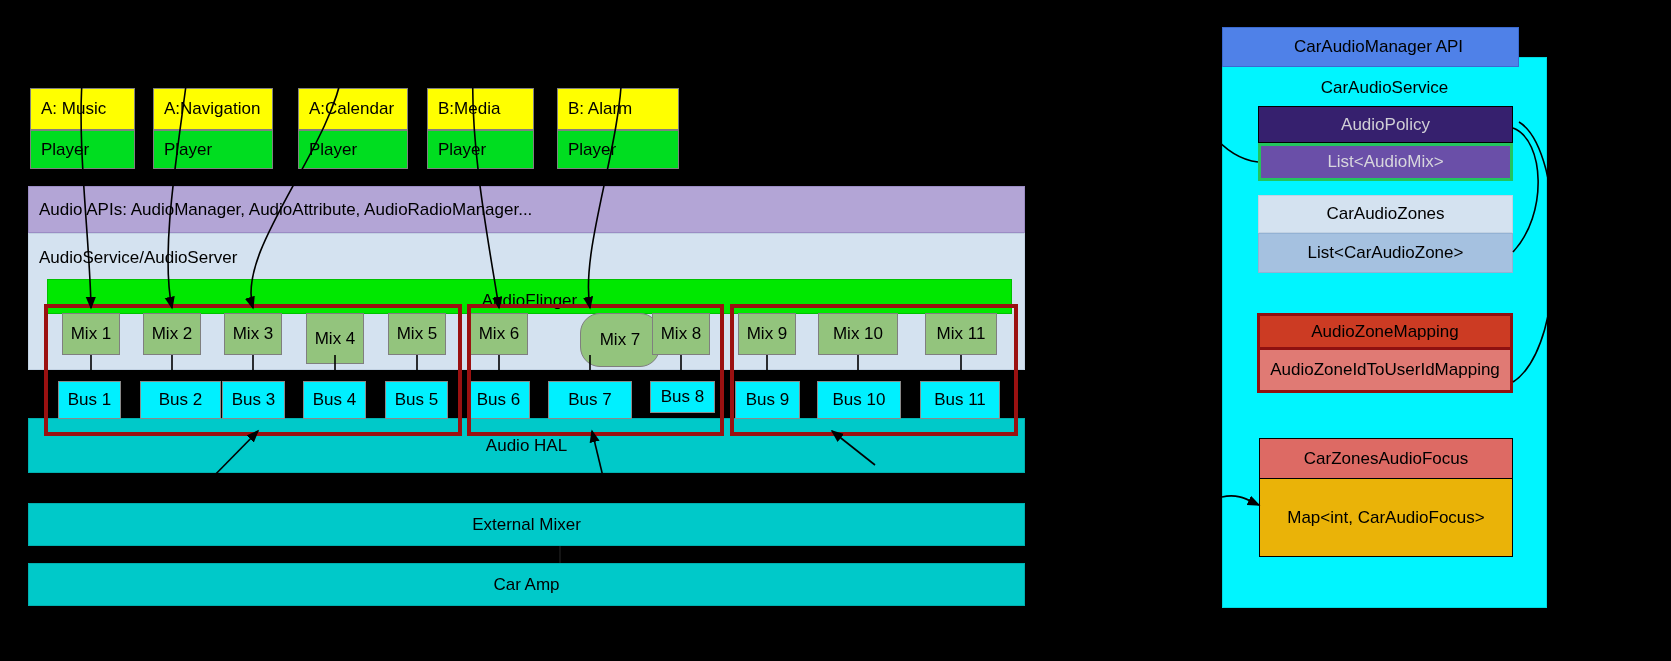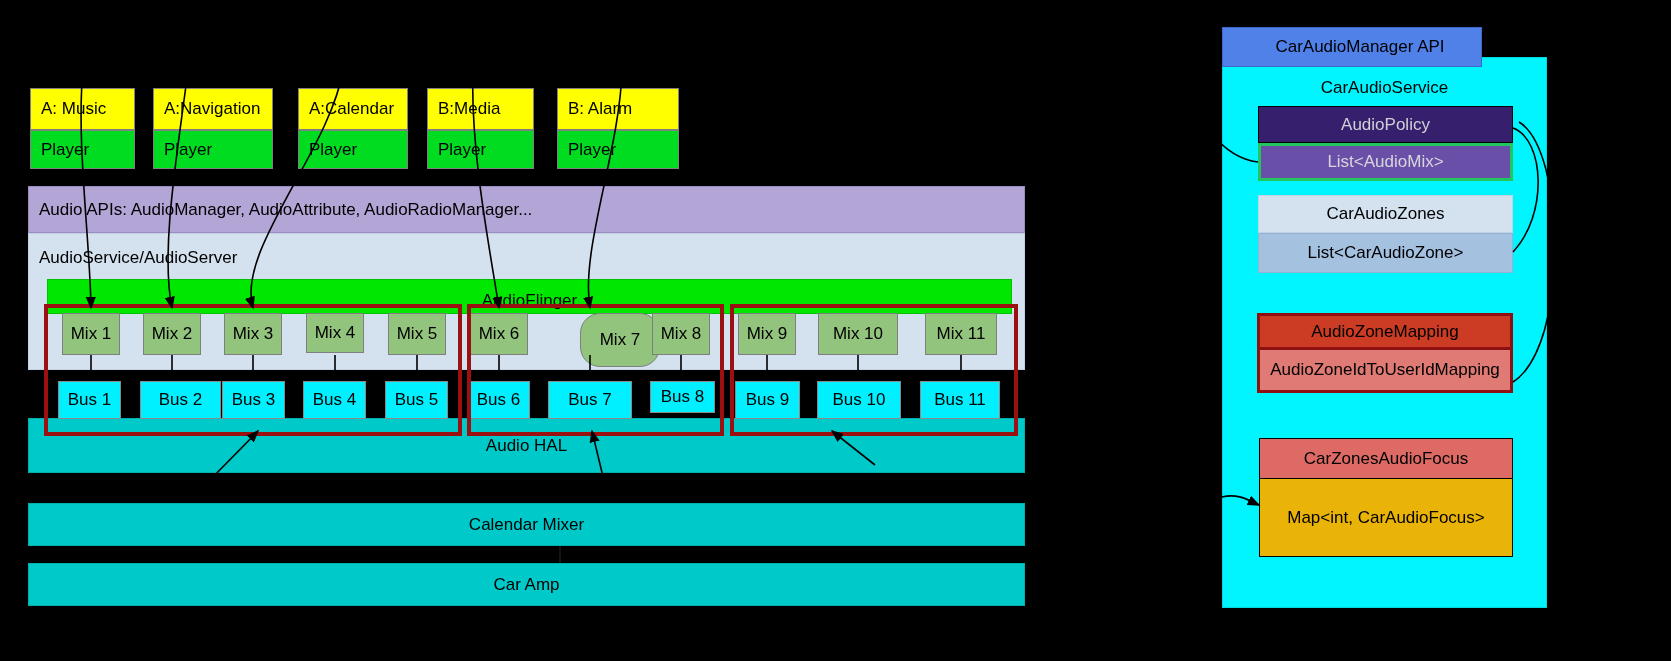--- a/index.html
+++ b/index.html
@@ -57,21 +57,21 @@
   <div class="abs app-player lft" style="left:557px;top:130px;width:122px;height:39px;">Player</div>
 
   <div class="abs lav lft" style="left:28px;top:186px;width:997px;height:47px;">Audio APIs: AudioManager, AudioAttribute, AudioRadioManager...</div>
   <div class="abs lblue lft" style="left:28px;top:233px;width:997px;height:137px;align-items:flex-start;padding-top:14px;">AudioService/AudioServer</div>
 
   <div class="abs flinger ctr" style="left:47px;top:279px;width:965px;height:35px;align-items:flex-end;padding-bottom:2px;">AudioFlinger</div>
 
   <div class="abs mix ctr" style="left:62px;top:313px;width:58px;height:42px;">Mix 1</div>
   <div class="abs mix ctr" style="left:143px;top:313px;width:58px;height:42px;">Mix 2</div>
   <div class="abs mix ctr" style="left:224px;top:313px;width:58px;height:42px;">Mix 3</div>
-  <div class="abs mix ctr" style="left:306px;top:313px;width:58px;height:40px;">Mix 4</div>
+  <div class="abs mix ctr" style="left:306px;top:313px;width:58px;height:51px;">Mix 4</div>
   <div class="abs mix ctr" style="left:388px;top:313px;width:58px;height:42px;">Mix 5</div>
 
   <div class="abs mix ctr" style="left:470px;top:313px;width:58px;height:42px;">Mix 6</div>
   <div class="abs mix ctr" style="left:580px;top:313px;width:80px;height:54px;border-radius:20px;">Mix 7</div>
   <div class="abs mix ctr" style="left:652px;top:313px;width:58px;height:42px;">Mix 8</div>
 
   <div class="abs mix ctr" style="left:738px;top:313px;width:58px;height:42px;">Mix 9</div>
   <div class="abs mix ctr" style="left:818px;top:313px;width:80px;height:42px;">Mix 10</div>
   <div class="abs mix ctr" style="left:925px;top:313px;width:72px;height:42px;">Mix 11</div>
 
@@ -88,25 +88,25 @@
   <div class="abs bus ctr" style="left:650px;top:381px;width:65px;height:32px;">Bus 8</div>
 
   <div class="abs bus ctr" style="left:735px;top:381px;width:65px;height:38px;">Bus 9</div>
   <div class="abs bus ctr" style="left:817px;top:381px;width:84px;height:38px;">Bus 10</div>
   <div class="abs bus ctr" style="left:920px;top:381px;width:80px;height:38px;">Bus 11</div>
 
   <div class="abs zone" style="left:44px;top:304px;width:418px;height:132px;"></div>
   <div class="abs zone" style="left:467px;top:304px;width:257px;height:132px;"></div>
   <div class="abs zone" style="left:730px;top:304px;width:288px;height:132px;"></div>
 
-  <div class="abs teal ctr" style="left:28px;top:503px;width:997px;height:43px;">Calendar Mixer</div>
+  <div class="abs teal ctr" style="left:28px;top:503px;width:997px;height:43px;">External Mixer</div>
   <div class="abs teal ctr" style="left:28px;top:563px;width:997px;height:43px;">Car Amp</div>
 
   <div class="abs cyanpanel" style="left:1222px;top:57px;width:325px;height:551px;"></div>
-  <div class="abs capi ctr" style="left:1222px;top:27px;width:260px;height:40px;padding-left:16px;">CarAudioManager API</div>
+  <div class="abs capi ctr" style="left:1222px;top:27px;width:297px;height:40px;padding-left:16px;">CarAudioManager API</div>
   <div class="abs ctr" style="left:1222px;top:75px;width:325px;height:26px;color:#000;font-size:17px;">CarAudioService</div>
 
   <div class="abs policy ctr" style="left:1258px;top:106px;width:255px;height:37px;">AudioPolicy</div>
   <div class="abs audiomix ctr" style="left:1258px;top:143px;width:255px;height:38px;">List&lt;AudioMix&gt;</div>
 
   <div class="abs zonesbox ctr" style="left:1258px;top:195px;width:255px;height:38px;">CarAudioZones</div>
   <div class="abs zonelist ctr" style="left:1258px;top:233px;width:255px;height:40px;">List&lt;CarAudioZone&gt;</div>
 
   <div class="abs mapping ctr" style="left:1257px;top:313px;width:256px;height:37px;">AudioZoneMapping</div>
   <div class="abs mapping2 ctr" style="left:1257px;top:350px;width:256px;height:43px;">AudioZoneIdToUserIdMapping</div>

